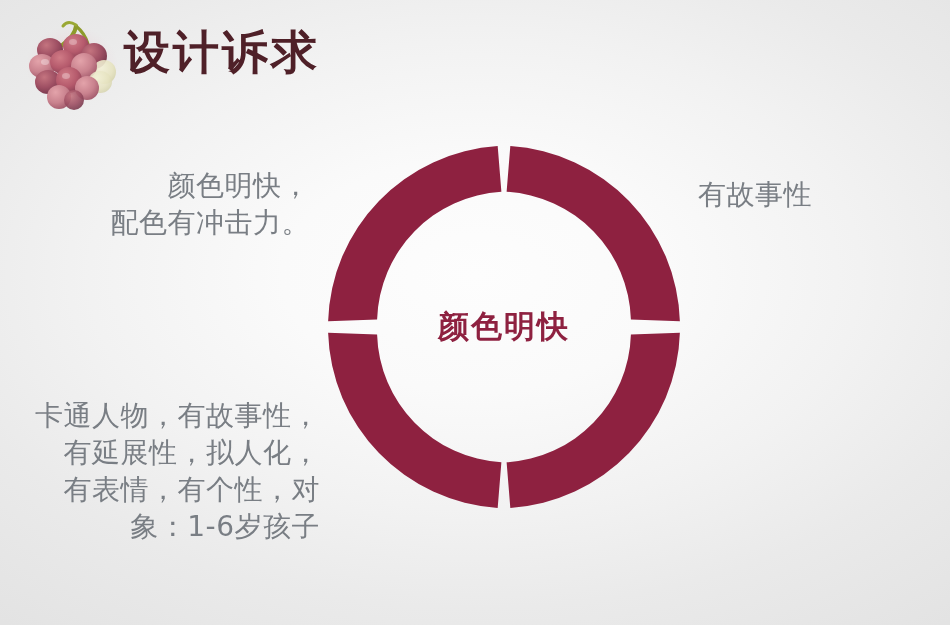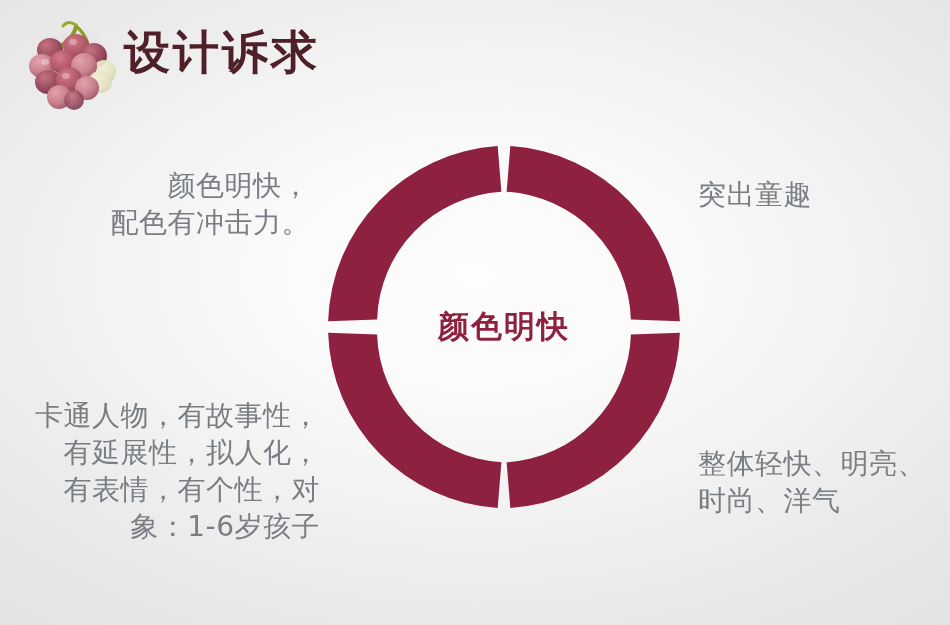--- a/index.html
+++ b/index.html
@@ -221,23 +221,21 @@
                  Z"></path>
       </g>
     </svg>
 
     <div class="ring-center-label">颜色明快</div>
   </div>
 
   <div class="callout callout-tl">颜色明快，
 配色有冲击力。</div>
 
-  <div class="callout callout-tr">突出童趣</div>
+  <div class="callout callout-tr">有故事性</div>
 
   <div class="callout callout-bl">卡通人物，有故事性，
 有延展性，拟人化，
 有表情，有个性，对
 象：1-6岁孩子</div>
 
-  <div class="callout callout-br">整体轻快、明亮、
-时尚、洋气</div>
 
 </div>
 
 </body></html>

